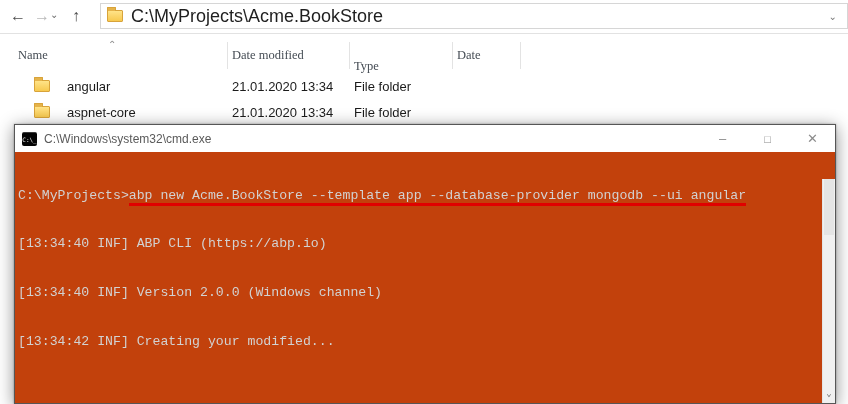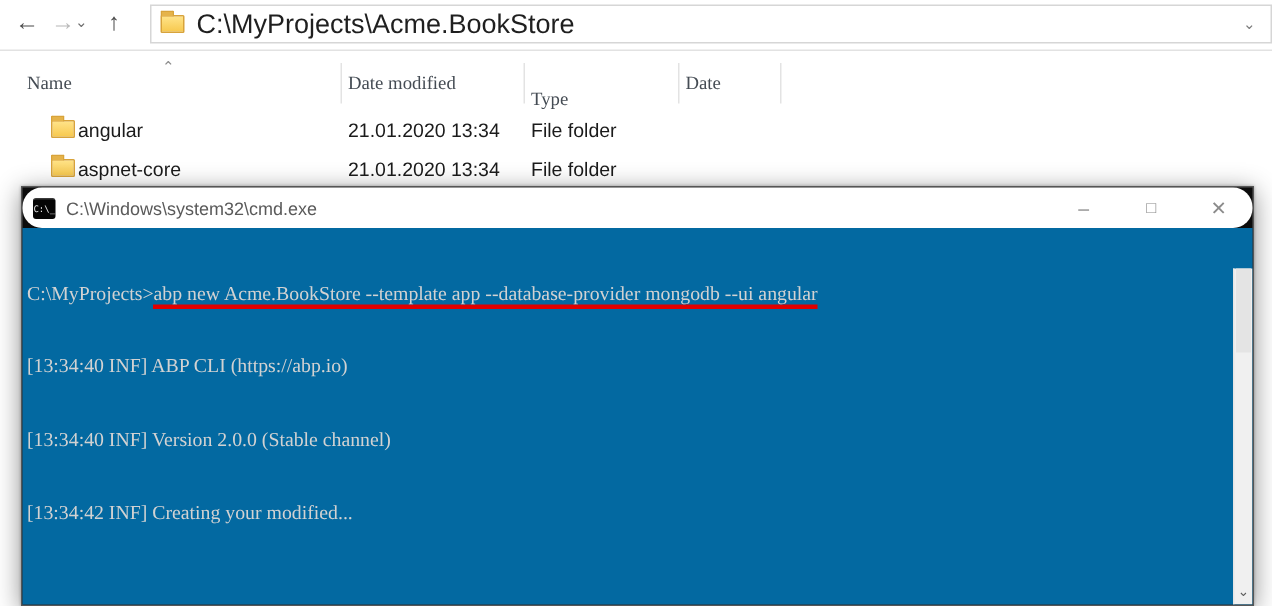--- a/index.html
+++ b/index.html
@@ -30,48 +30,48 @@
   .hdr{position:absolute;top:8px;white-space:nowrap;font-family:Liberation Serif, serif;}
   .hdr-name{left:18px;}
   .hdr-date{left:232px;}
   .hdr-type{left:354px;margin-top:11px;}
   .hdr-size{left:457px;}
   .sort-caret{position:absolute;left:108px;top:-1px;font-size:10px;color:#8a8a8a;}
   .vsep{position:absolute;top:2px;height:27px;width:1px;background:#e3e3e3;}
   
   .filerow{position:absolute;left:0;right:0;height:26px;font-size:13px;color:#1b1b1b;}
   .filerow .folder-ico{position:absolute;left:34px;top:6px;}
-  .cell-name{position:absolute;left:52px;top:5px;}
+  .cell-name{position:absolute;left:67px;top:5px;}
   .cell-date{position:absolute;left:232px;top:5px;}
   .cell-type{position:absolute;left:354px;top:5px;}
   .cell-size{position:absolute;left:457px;top:5px;}
   
   .cmd{
     position:absolute;left:14px;top:124px;width:822px;height:280px;
     border:1px solid #565656;box-sizing:border-box;background:#0c0c0c;
     box-shadow:0 3px 16px rgba(0,0,0,0.45), 0 0 2px rgba(0,0,0,0.3);
   }
   .cmd-titlebar{
     position:absolute;left:0;top:0;right:0;height:27px;background:#ffffff;
-    display:flex;align-items:center;padding-left:7px;box-sizing:border-box;border-radius:13px;
+    display:flex;align-items:center;padding-left:7px;box-sizing:border-box;
   }
   .cmd-ico{
     width:15px;height:13px;background:#050505;border-radius:2px;flex:none;
     color:#e8e8e8;font-family:"DejaVu Sans Mono",monospace;font-size:6px;line-height:13px;
     text-align:center;border-top:1px solid #3a3a3a;
   }
   .cmd-title{font-size:12px;color:#5a5a5a;margin-left:7px;flex:1;white-space:nowrap;overflow:hidden;}
   .winbtns{display:flex;height:100%;}
   .winbtn{width:45px;height:100%;display:flex;align-items:center;justify-content:center;color:#8b8b8b;}
   .winbtn.min{font-size:13px;}
   .winbtn.max{font-size:11px;}
   .winbtn.close{font-size:13px;}
   .cmd-body{
-    position:absolute;left:0;top:27px;right:0;bottom:0;background:#0369a1;overflow:hidden;
-    font-family:Liberation Serif, serif;font-size:13.2px;line-height:16.3px;color:#d2d2d2;
+    position:absolute;left:0;top:27px;right:0;bottom:0;background:#c2410c;overflow:hidden;
+    font-family:Liberation Mono, monospace;font-size:13.2px;line-height:16.3px;color:#d2d2d2;
   }
   .cmd-text{
     position:absolute;left:3px;top:3px;width:100.5ch;
     white-space:pre-wrap;word-break:break-all;
   }
   .crow{min-height:16.3px;}
   .cmd-underline{border-bottom:3px solid #e00000;}
   
   .cmd-scroll{position:absolute;right:0;top:27px;bottom:0;width:13px;background:#f0f0f0;border-left:1px solid #e5e5e5;box-sizing:border-box;}
   .scroll-down{position:absolute;bottom:1px;left:0;right:0;text-align:center;font-size:9px;color:#5c5c5c;}
@@ -131,21 +131,21 @@
       <span class="winbtn min">–</span>
       <span class="winbtn max">□</span>
       <span class="winbtn close">✕</span>
     </span>
   </div>
 
   <div class="cmd-body">
     <div class="cmd-text">
       <div class="crow"><span>C:\MyProjects&gt;</span><span class="cmd-underline">abp new Acme.BookStore --template app --database-provider mongodb --ui angular</span></div>
       <div class="crow">[13:34:40 INF] ABP CLI (https://abp.io)</div>
-      <div class="crow">[13:34:40 INF] Version 2.0.0 (Stable channel)</div>
+      <div class="crow">[13:34:40 INF] Version 2.0.0 (Windows channel)</div>
       <div class="crow">[13:34:42 INF] Creating your modified...</div>
       
       
       
       
       
       
       
       
       

